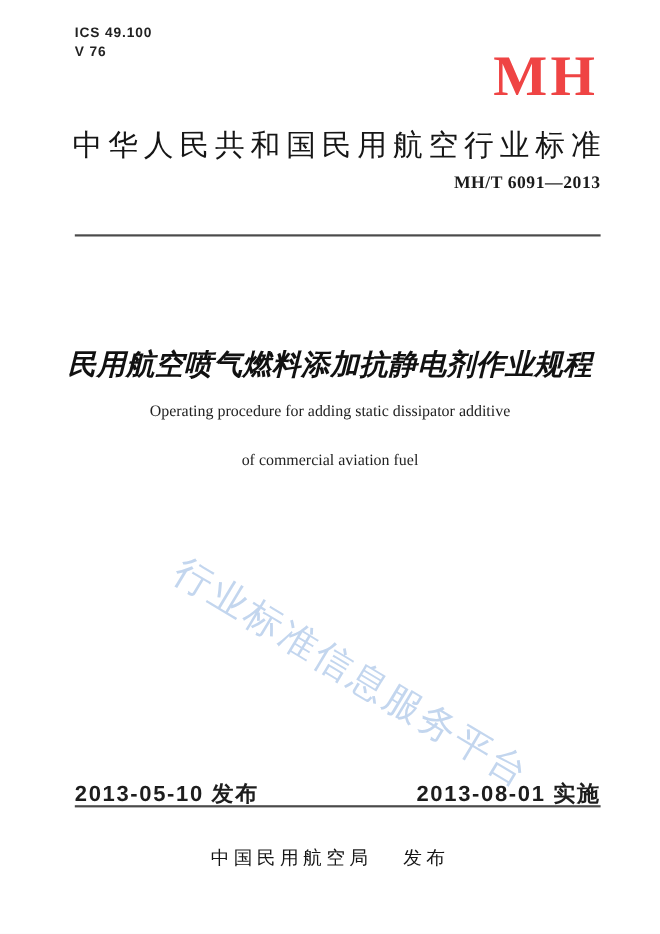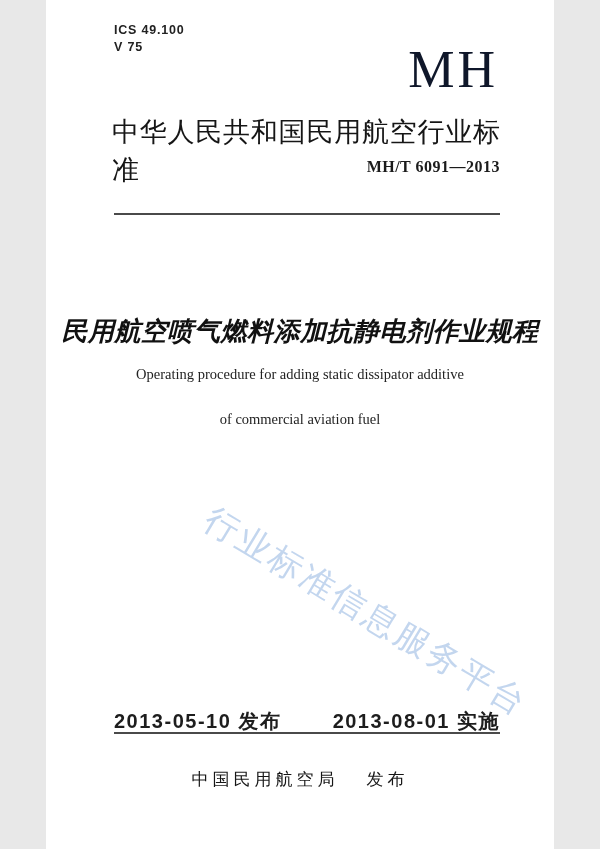--- a/index.html
+++ b/index.html
@@ -1,19 +1,19 @@
 <!DOCTYPE html>
 <html><head>
 <meta charset="utf-8">
 <style>
   * { margin: 0; padding: 0; box-sizing: border-box; }
   html, body { background: #e8e8e8; }
   .page {
     position: relative;
-    width: 508px;
+    width: 600px;
     height: 849px;
     margin: 0 auto;
     background: #ffffff;
     overflow: hidden;
     font-family: "Liberation Sans", sans-serif;
     color: #1a1a1a;
   }
 
   
   .ics-block {
@@ -26,25 +26,25 @@
     line-height: 17px;
     color: #222;
   }
 
   
   .mh-logo {
     position: absolute;
     right: 56px;
     top: 44px;
     font-family: "Liberation Serif", serif;
-    font-weight: 400;
+    font-weight: 700;
     font-size: 52px;
     line-height: 1;
     letter-spacing: 3px;
-    color: #0f172a;
+    color: #ef4444;
   }
 
   
   .standard-name {
     position: absolute;
     left: 66px;
     right: 54px;
     top: 113px;
     font-size: 27px;
     font-weight: 400;
@@ -153,21 +153,21 @@
     white-space: nowrap;
   }
 </style>
 </head>
 <body>
 
 <div class="page">
 
   <div class="ics-block">
     <div>ICS 49.100</div>
-    <div>V 75</div>
+    <div>V 76</div>
   </div>
 
   <div class="mh-logo">MH</div>
 
   <div class="standard-name">中华人民共和国民用航空行业标准</div>
 
   <div class="standard-number">MH/T 6091—2013</div>
 
   <div class="header-rule"></div>
 

